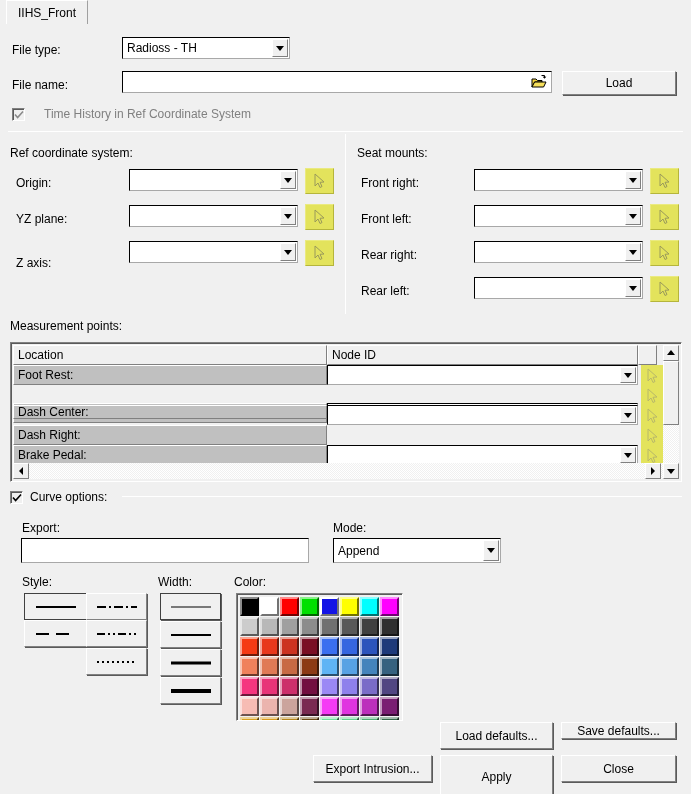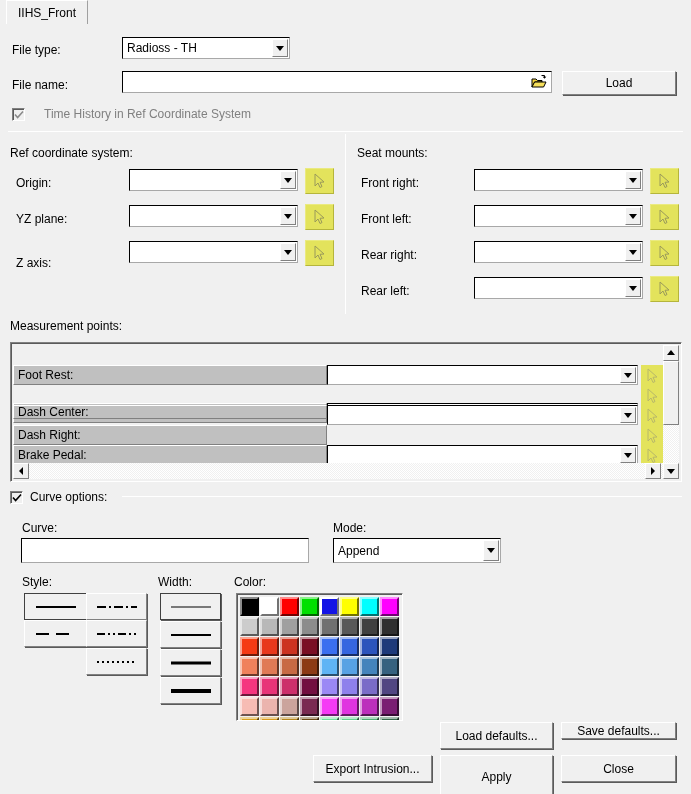--- a/index.html
+++ b/index.html
@@ -310,20 +310,25 @@
     <svg width="14" height="16" viewBox="0 0 14 16">
       <path d="M2 1 L2 13 L5 10 L7 14.5 L9 13.5 L7 9.3 L11 9 Z" fill="#e3e35c" stroke="#9a9a5a" stroke-width="1"></path>
     </svg>
   </div>
 </div>
 
 <div class="caption" style="position:absolute;left:10px;top:319px;">Measurement points:</div>
 
 <div class="tablebox" style="left:10px;top:342px;width:672px;height:140px;">
 
+  <div style="position:absolute;left:2px;top:2px;display:flex;">
+    <div class="th" style="width:314px;">Location</div>
+    <div class="th" style="width:311px;">Node ID</div>
+    <div class="th" style="width:19px;"></div>
+  </div>
 
   <div class="pickbtn flat" style="position:absolute;left:630px;top:22px;width:25px;height:98px;">
     <svg width="25" height="98" viewBox="0 0 25 98">
       <g fill="#e3e35c" stroke="#b8b86a" stroke-width="1">
         <path d="M7 4 L7 16 L10 13 L12 17.5 L14 16.5 L12 12.3 L16 12 Z"></path>
         <path d="M7 24 L7 36 L10 33 L12 37.5 L14 36.5 L12 32.3 L16 32 Z"></path>
         <path d="M7 44 L7 56 L10 53 L12 57.5 L14 56.5 L12 52.3 L16 52 Z"></path>
         <path d="M7 64 L7 76 L10 73 L12 77.5 L14 76.5 L12 72.3 L16 72 Z"></path>
         <path d="M7 84 L7 96 L10 93 L12 97.5 L14 96.5 L12 92.3 L16 92 Z"></path>
       </g>
@@ -414,21 +419,21 @@
 <div style="position:absolute;left:10px;top:490px;display:flex;align-items:center;gap:7px;">
   <span class="cbox">
     <svg width="10" height="10" viewBox="0 0 10 10">
       <path d="M1 4.5 L3.6 7.5 L9 1.5" fill="none" stroke="#000" stroke-width="1.6"></path>
     </svg>
   </span>
   <span class="caption">Curve options:</span>
 </div>
 <div class="hsep" style="position:absolute;left:122px;top:496px;width:560px;"></div>
 
-<div class="lbl" style="position:absolute;left:22px;top:521px;">Curve:</div>
+<div class="lbl" style="position:absolute;left:22px;top:521px;">Export:</div>
 <div class="tfield" style="position:absolute;left:21px;top:538px;width:288px;height:25px;">
   <span style="position:absolute;left:4px;top:4px;font-size:12px;"></span>
 </div>
 
 <div class="lbl" style="position:absolute;left:333px;top:521px;">Mode:</div>
 <div class="combo" style="position:absolute;left:333px;top:538px;width:168px;height:25px;">
   <span>Append</span>
   <span class="arrowbtn" style="height:21px;">
       <i class="caret"></i>
     </span>

